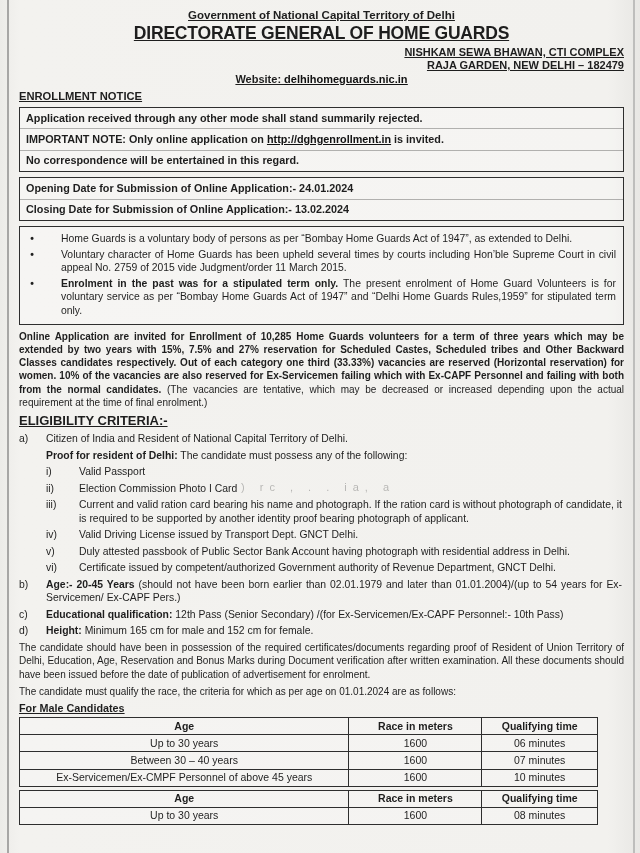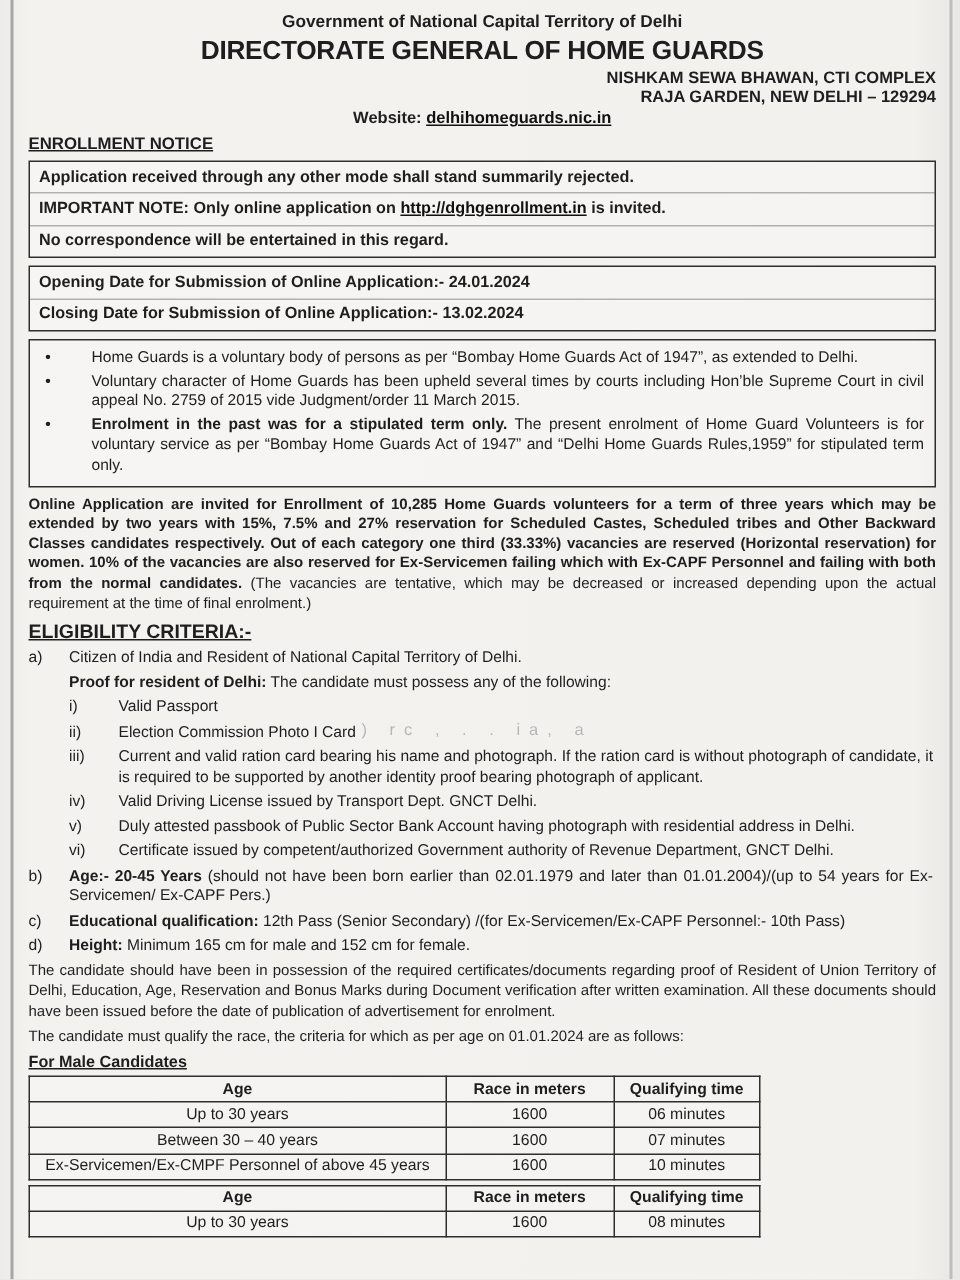--- a/index.html
+++ b/index.html
@@ -13,21 +13,21 @@
   .page{
     position:relative;width:640px;height:853px;box-sizing:border-box;
     background:linear-gradient(90deg,#ecebe8 0%, #f3f2ef 3%, #f2f1ee 95%, #e8e7e4 100%);
     overflow:hidden;
   }
   .scan-edge-left{position:absolute;left:7px;top:0;bottom:0;width:2px;background:#6b6b6b;opacity:.55;}
   .scan-edge-right{position:absolute;right:5px;top:0;bottom:0;width:2px;background:#8a8a8a;opacity:.45;}
   .content{position:relative;padding:9px 16px 0 19px;}
 
   
-  header{text-align:center;}
+  header{text-align:center;text-decoration:underline;}
   .gov-line{font-size:11.5px;font-weight:bold;margin-bottom:2px;}
   .main-title{font-size:17.5px;font-weight:bold;margin:1px 0 2px;letter-spacing:-0.2px;}
   .addr{font-size:11px;font-weight:bold;margin:1px 0;text-align:right;}
   .site{font-size:11px;font-weight:bold;margin-top:2px;}
   .link{color:#111;text-decoration:underline;cursor:pointer;}
   .notice-title{display:inline-block;font-size:11.2px;font-weight:bold;text-decoration:underline;margin:5px 0 5px;}
   .notice-wrap{text-align:left;}
 
   
   .box{border:1.6px solid #2e2e2e;margin-bottom:5px;background:rgba(255,255,255,0.25);}
@@ -57,21 +57,21 @@
   .proof-list{position:relative;margin-left:27px;}
   .proof-list .li .lbl{width:33px;flex:0 0 33px;}
   .artifact{
     position:absolute;left:195px;top:16px;width:360px;
     font-size:11px;color:#3a3a3a;opacity:.32;letter-spacing:6px;
     pointer-events:none;white-space:nowrap;
   }
 
   
   .tbl-title{font-size:10.8px;font-weight:bold;text-decoration:underline;margin:3px 0 3px;}
-  table{border-collapse:collapse;width:488px;margin:0 0 3px 0;background:rgba(255,255,255,0.2);}
+  table{border-collapse:collapse;width:579px;margin:0 0 3px 0;background:rgba(255,255,255,0.2);}
   th,td{
     border:1.3px solid #2e2e2e;font-size:10.5px;padding:1.5px 4px;
     text-align:center;line-height:1.25;
   }
   th{font-weight:bold;}
   .col-age{width:57%;}
   .col-race{width:23%;}
   .col-time{width:20%;}
 </style>
 </head>
@@ -80,21 +80,21 @@
 <div class="page">
   <div class="scan-edge-left"></div>
   <div class="scan-edge-right"></div>
 
   <div class="content">
 
     <header>
       <div class="gov-line">Government of National Capital Territory of Delhi</div>
       <div class="main-title">DIRECTORATE GENERAL OF HOME GUARDS</div>
       <div class="addr">NISHKAM SEWA BHAWAN, CTI COMPLEX</div>
-      <div class="addr">RAJA GARDEN, NEW DELHI – 129294</div>
+      <div class="addr">RAJA GARDEN, NEW DELHI – 182479</div>
       <div class="site"><span>Website: </span><a class="link">delhihomeguards.nic.in</a></div>
       <div class="notice-wrap"><span class="notice-title">ENROLLMENT NOTICE</span></div>
     </header>
 
     <section class="box note-box">
       <div class="row">Application received through any other mode shall stand summarily rejected.</div>
       <div class="row"><b>IMPORTANT NOTE: Only online application on </b><a class="link" style="font-weight:bold">http://dghgenrollment.in</a><b> is invited.</b></div>
       <div class="row last">No correspondence will be entertained in this regard.</div>
     </section>
 

